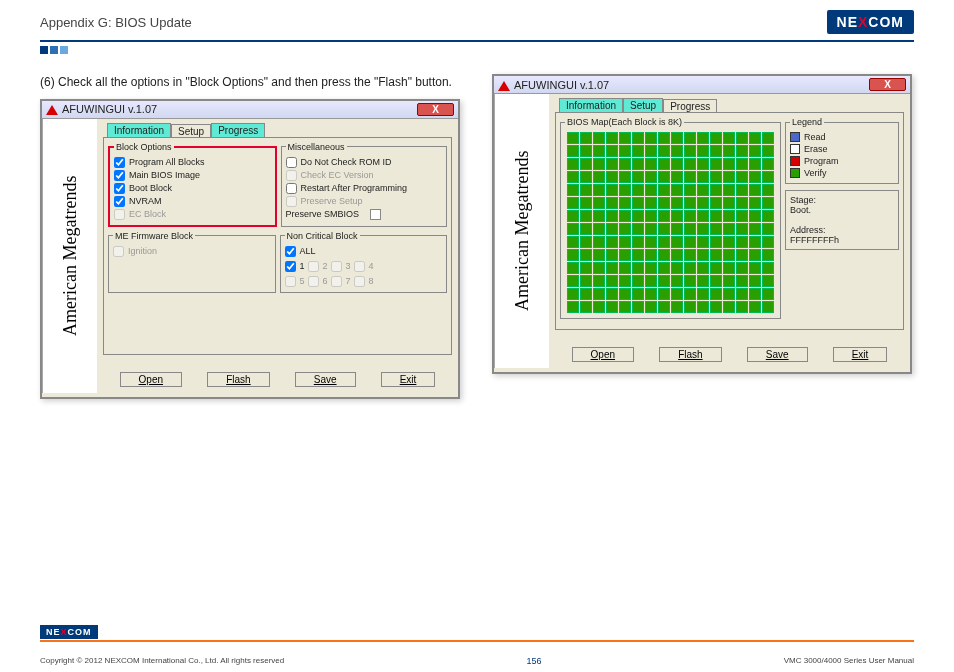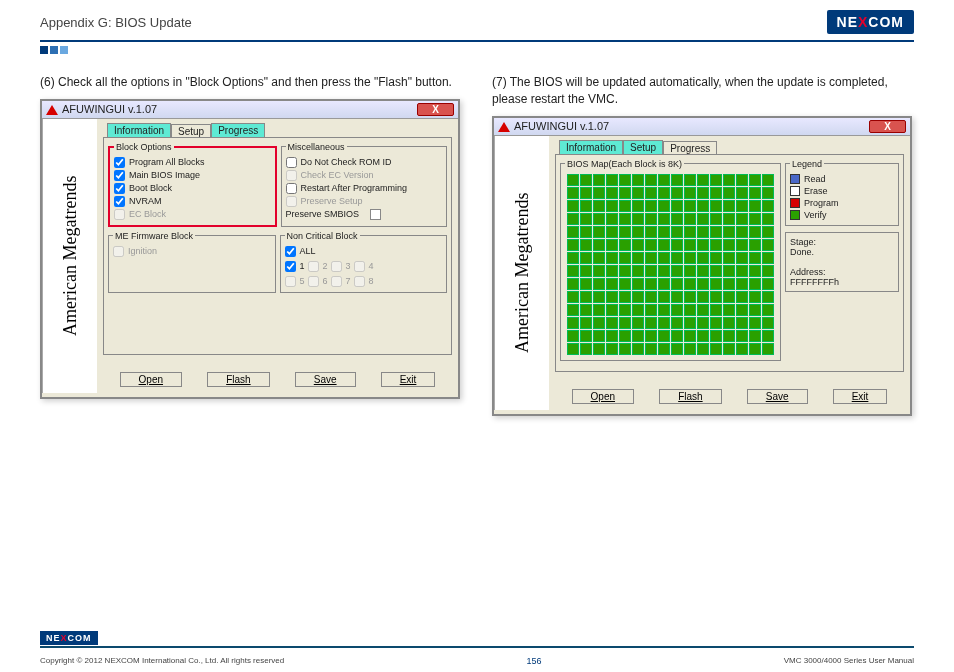--- a/index.html
+++ b/index.html
@@ -39,21 +39,21 @@
   .redbox { border:2px solid #e3002b !important; }
   .txtfield { width:40px; height:13px; border:1px solid #888; background:#fff; }
   .btnrow { position:absolute; bottom:6px; left:10px; right:10px; display:flex; justify-content:space-around; }
   .winbtn { border:1px solid #888; background:#ece9d8; font-size:10px; padding:1px 18px; text-decoration:underline; }
   .grid { display:grid; grid-template-columns: repeat(16, 12px); grid-auto-rows:12px; gap:1px; padding:2px; }
   .cell { background:#2aa000; border:1px solid #0b5; }
   .legend-item { display:flex; align-items:center; gap:4px; font-size:9px; margin:2px 0; }
   .sw { width:10px; height:10px; border:1px solid #333; }
   .status-box { border:1px solid #888; padding:4px; font-size:9px; margin-top:6px; }
   .footer { position:absolute; bottom:6px; left:40px; right:40px; }
-  .footer-bar { border-top:2px solid #0c4a6e; padding-top:8px; display:flex; justify-content:space-between; font-size:8px; color:#444; }
+  .footer-bar { border-top:2px solid #f97316; padding-top:14px; display:flex; justify-content:space-between; font-size:8px; color:#444; }
   .footer-logo { background:#003a7a; color:#fff; font-size:9px; font-weight:bold; padding:2px 6px; display:inline-block; margin-bottom:1px; letter-spacing:1px; }
   .footer-logo .x { color:#e3002b; }
   .pgnum { color:#003a7a; font-size:9px; }
 </style>
 </head>
 <body>
 
 <div class="page-header">
   <div class="title">Appendix G: BIOS Update</div>
   <div class="logo-box">
@@ -190,21 +190,20 @@
             <button class="winbtn">Flash</button>
             <button class="winbtn">Save</button>
             <button class="winbtn">Exit</button>
           </div>
         </div>
       </div>
     </div>
   </div>
 
   <div class="col">
-    <p class="instr">(7) The BIOS will be updated automatically, when the update is completed, please restart the VMC.</p>
 
     <div class="winframe">
       <div class="titlebar">
         <div class="titlebar-left">
           <div class="tri-icon"></div>
           <span>AFUWINGUI v.1.07</span>
         </div>
         <div class="close-btn">X</div>
       </div>
       <div class="winbody">
@@ -461,21 +460,21 @@
                       <span class="sw" style="background:#d60000"></span>
                       <span>Program</span>
                     </div>
                   <div class="legend-item">
                       <span class="sw" style="background:#2aa000"></span>
                       <span>Verify</span>
                     </div>
                 </fieldset>
                 <div class="status-box">
                   <div>Stage:</div>
-                  <div>Done.</div>
+                  <div>Boot.</div>
                   <br>
                   <div>Address:</div>
                   <div>FFFFFFFFh</div>
                 </div>
               </div>
             </div>
           </div>
           <div class="btnrow">
             <button class="winbtn">Open</button>
             <button class="winbtn">Flash</button>

